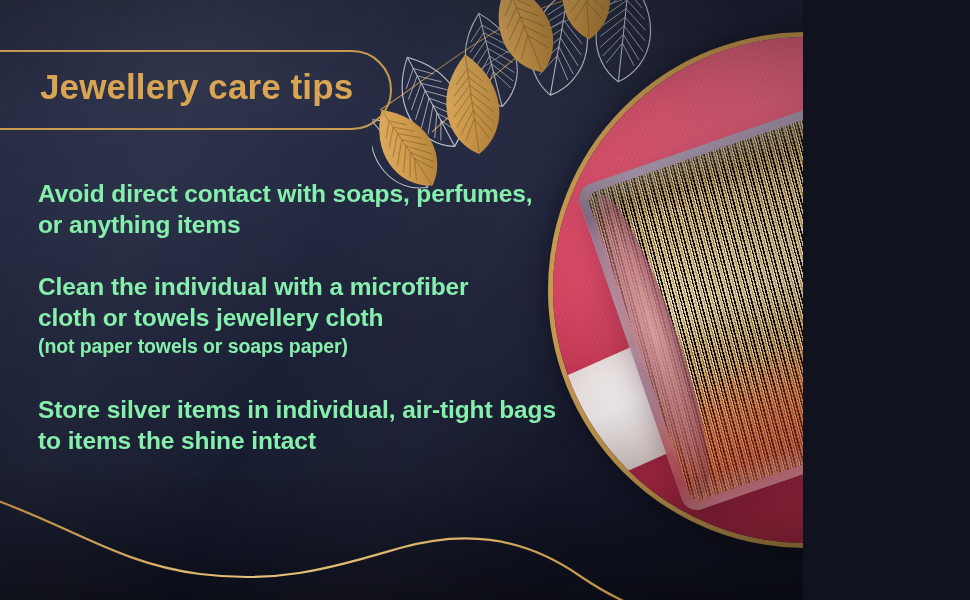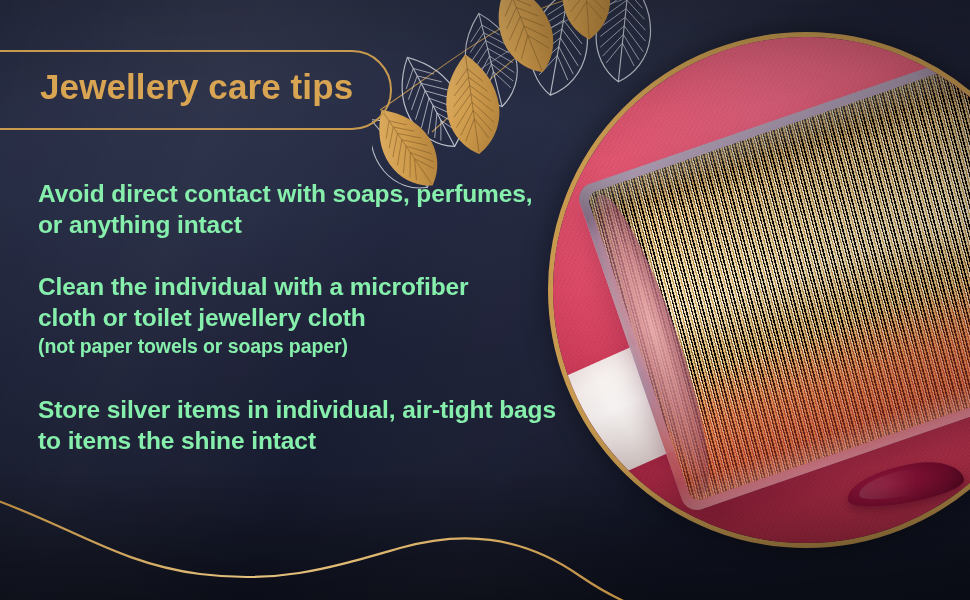--- a/index.html
+++ b/index.html
@@ -3,21 +3,21 @@
 <meta charset="utf-8">
 <title>Jewellery care tips</title>
 <style>
   html, body {
     margin: 0;
     padding: 0;
     background: #10121d;
   }
   #banner {
     position: relative;
-    width: 970px;
+    width: 803px;
     height: 600px;
     overflow: hidden;
     background: #1e2238;
     font-family: "Liberation Sans", "DejaVu Sans", sans-serif;
     -webkit-font-smoothing: antialiased;
   }
 
   
   .bg-base {
     position: absolute;
@@ -395,26 +395,26 @@
 
   <div class="bg-vignette"></div>
 
   <div class="title-frame"></div>
   <div class="title-text">Jewellery care tips</div>
 
   <div class="tips">
 
     <div class="tip" id="tip-1">
       <div class="tip-line">Avoid direct contact with soaps, perfumes,</div>
-      <div class="tip-line">or anything intact</div>
+      <div class="tip-line">or anything items</div>
     </div>
 
     <div class="tip" id="tip-2">
       <div class="tip-line">Clean the individual with a microfiber</div>
-      <div class="tip-line">cloth or toilet jewellery cloth</div>
+      <div class="tip-line">cloth or towels jewellery cloth</div>
       <div class="tip-line sub">(not paper towels or soaps paper)</div>
     </div>
 
     <div class="tip" id="tip-3">
       <div class="tip-line">Store silver items  in individual, air-tight bags</div>
       <div class="tip-line">to items the shine intact</div>
     </div>
 
   </div>
 

